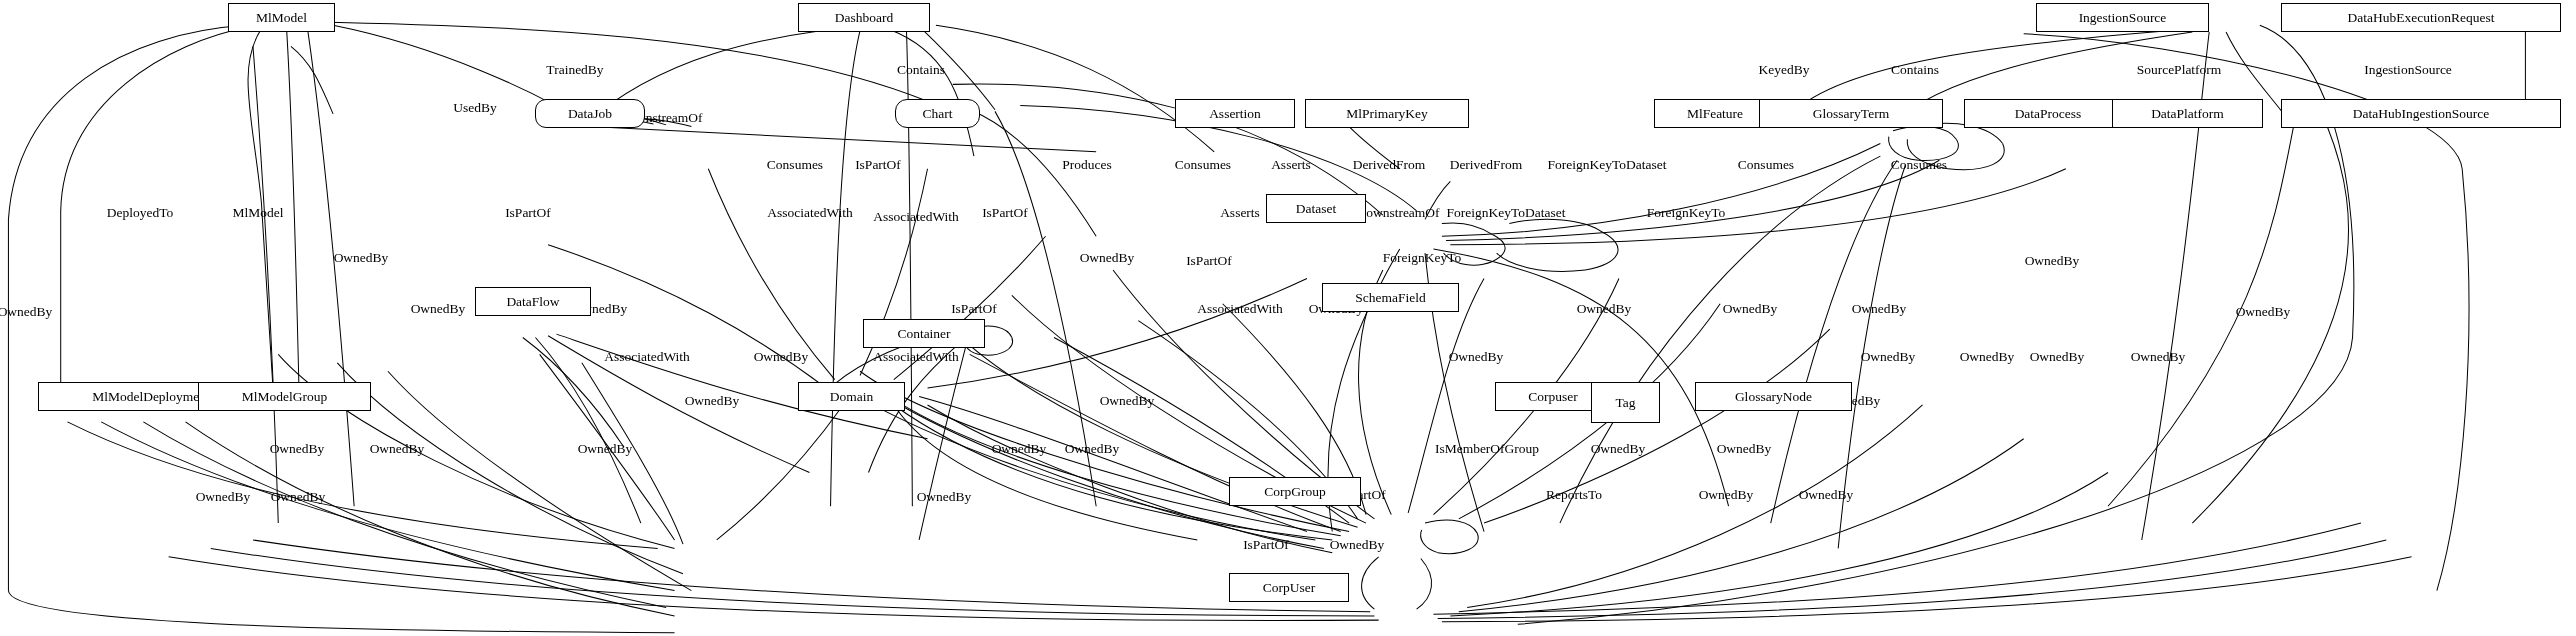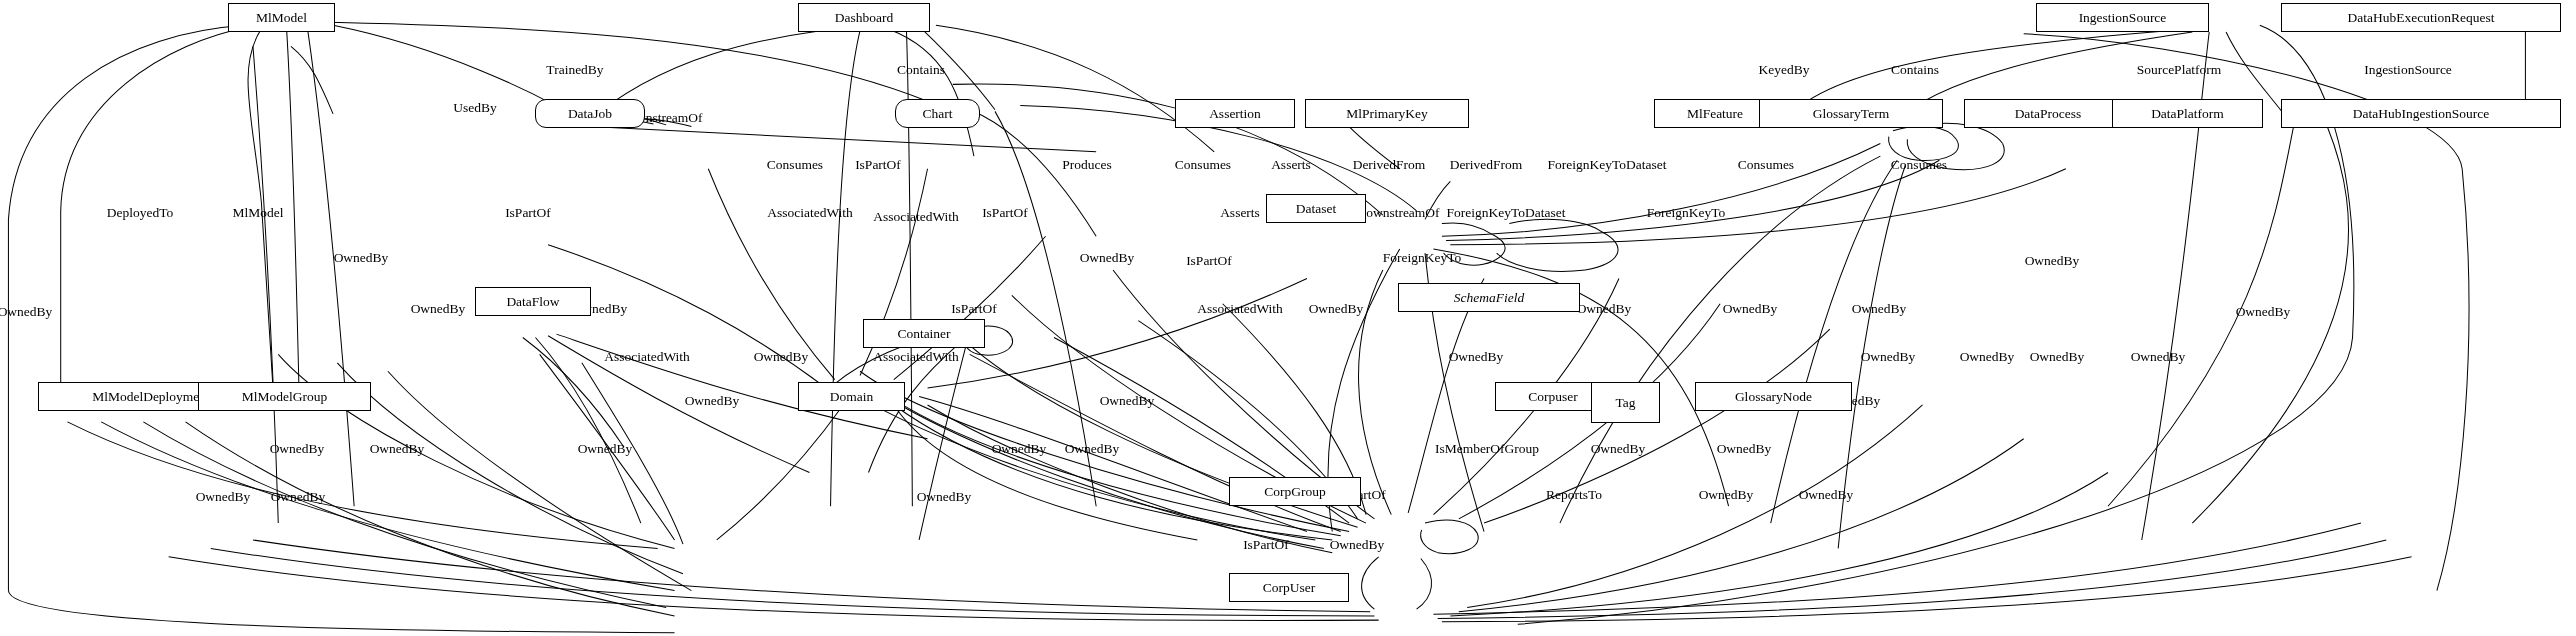--- a/index.html
+++ b/index.html
@@ -234,21 +234,21 @@
   <div class="node" style="left: 1654px; top: 99px; width: 122px; height: 29px;">MlFeature</div>
   <div class="node" style="left: 1759px; top: 99px; width: 184px; height: 29px;">GlossaryTerm</div>
   <div class="node" style="left: 1964px; top: 99px; width: 168px; height: 29px;">DataProcess</div>
   <div class="node" style="left: 2112px; top: 99px; width: 151px; height: 29px;">DataPlatform</div>
   <div class="node" style="left: 2281px; top: 99px; width: 280px; height: 29px;">DataHubIngestionSource</div>
 
   <div class="node" style="left: 1266px; top: 194px; width: 100px; height: 29px;">Dataset</div>
 
   <div class="node" style="left: 475px; top: 287px; width: 116px; height: 29px;">DataFlow</div>
   <div class="node" style="left: 863px; top: 287px; width: 122px; height: 29px; margin-top: 32px;">Container</div>
-  <div class="node" style="left: 1398px; top: 283px; width: 182px; height: 29px; font-style: italic;">SchemaField</div>
+  <div class="node" style="left: 1322px; top: 283px; width: 137px; height: 29px;">SchemaField</div>
 
   <div class="node" style="left: 38px; top: 382px; width: 226px; height: 29px;">MlModelDeployment</div>
   <div class="node" style="left: 198px; top: 382px; width: 173px; height: 29px;">MlModelGroup</div>
   <div class="node" style="left: 798px; top: 382px; width: 107px; height: 29px;">Domain</div>
   <div class="node" style="left: 1495px; top: 382px; width: 116px; height: 29px;">Corpuser</div>
   <div class="node" style="left: 1591px; top: 382px; width: 69px; height: 41px;">Tag</div>
   <div class="node" style="left: 1695px; top: 382px; width: 157px; height: 29px;">GlossaryNode</div>
 
   <div class="node" style="left: 1229px; top: 477px; width: 132px; height: 29px;">CorpGroup</div>
   <div class="node" style="left: 1229px; top: 573px; width: 120px; height: 29px;">CorpUser</div>

